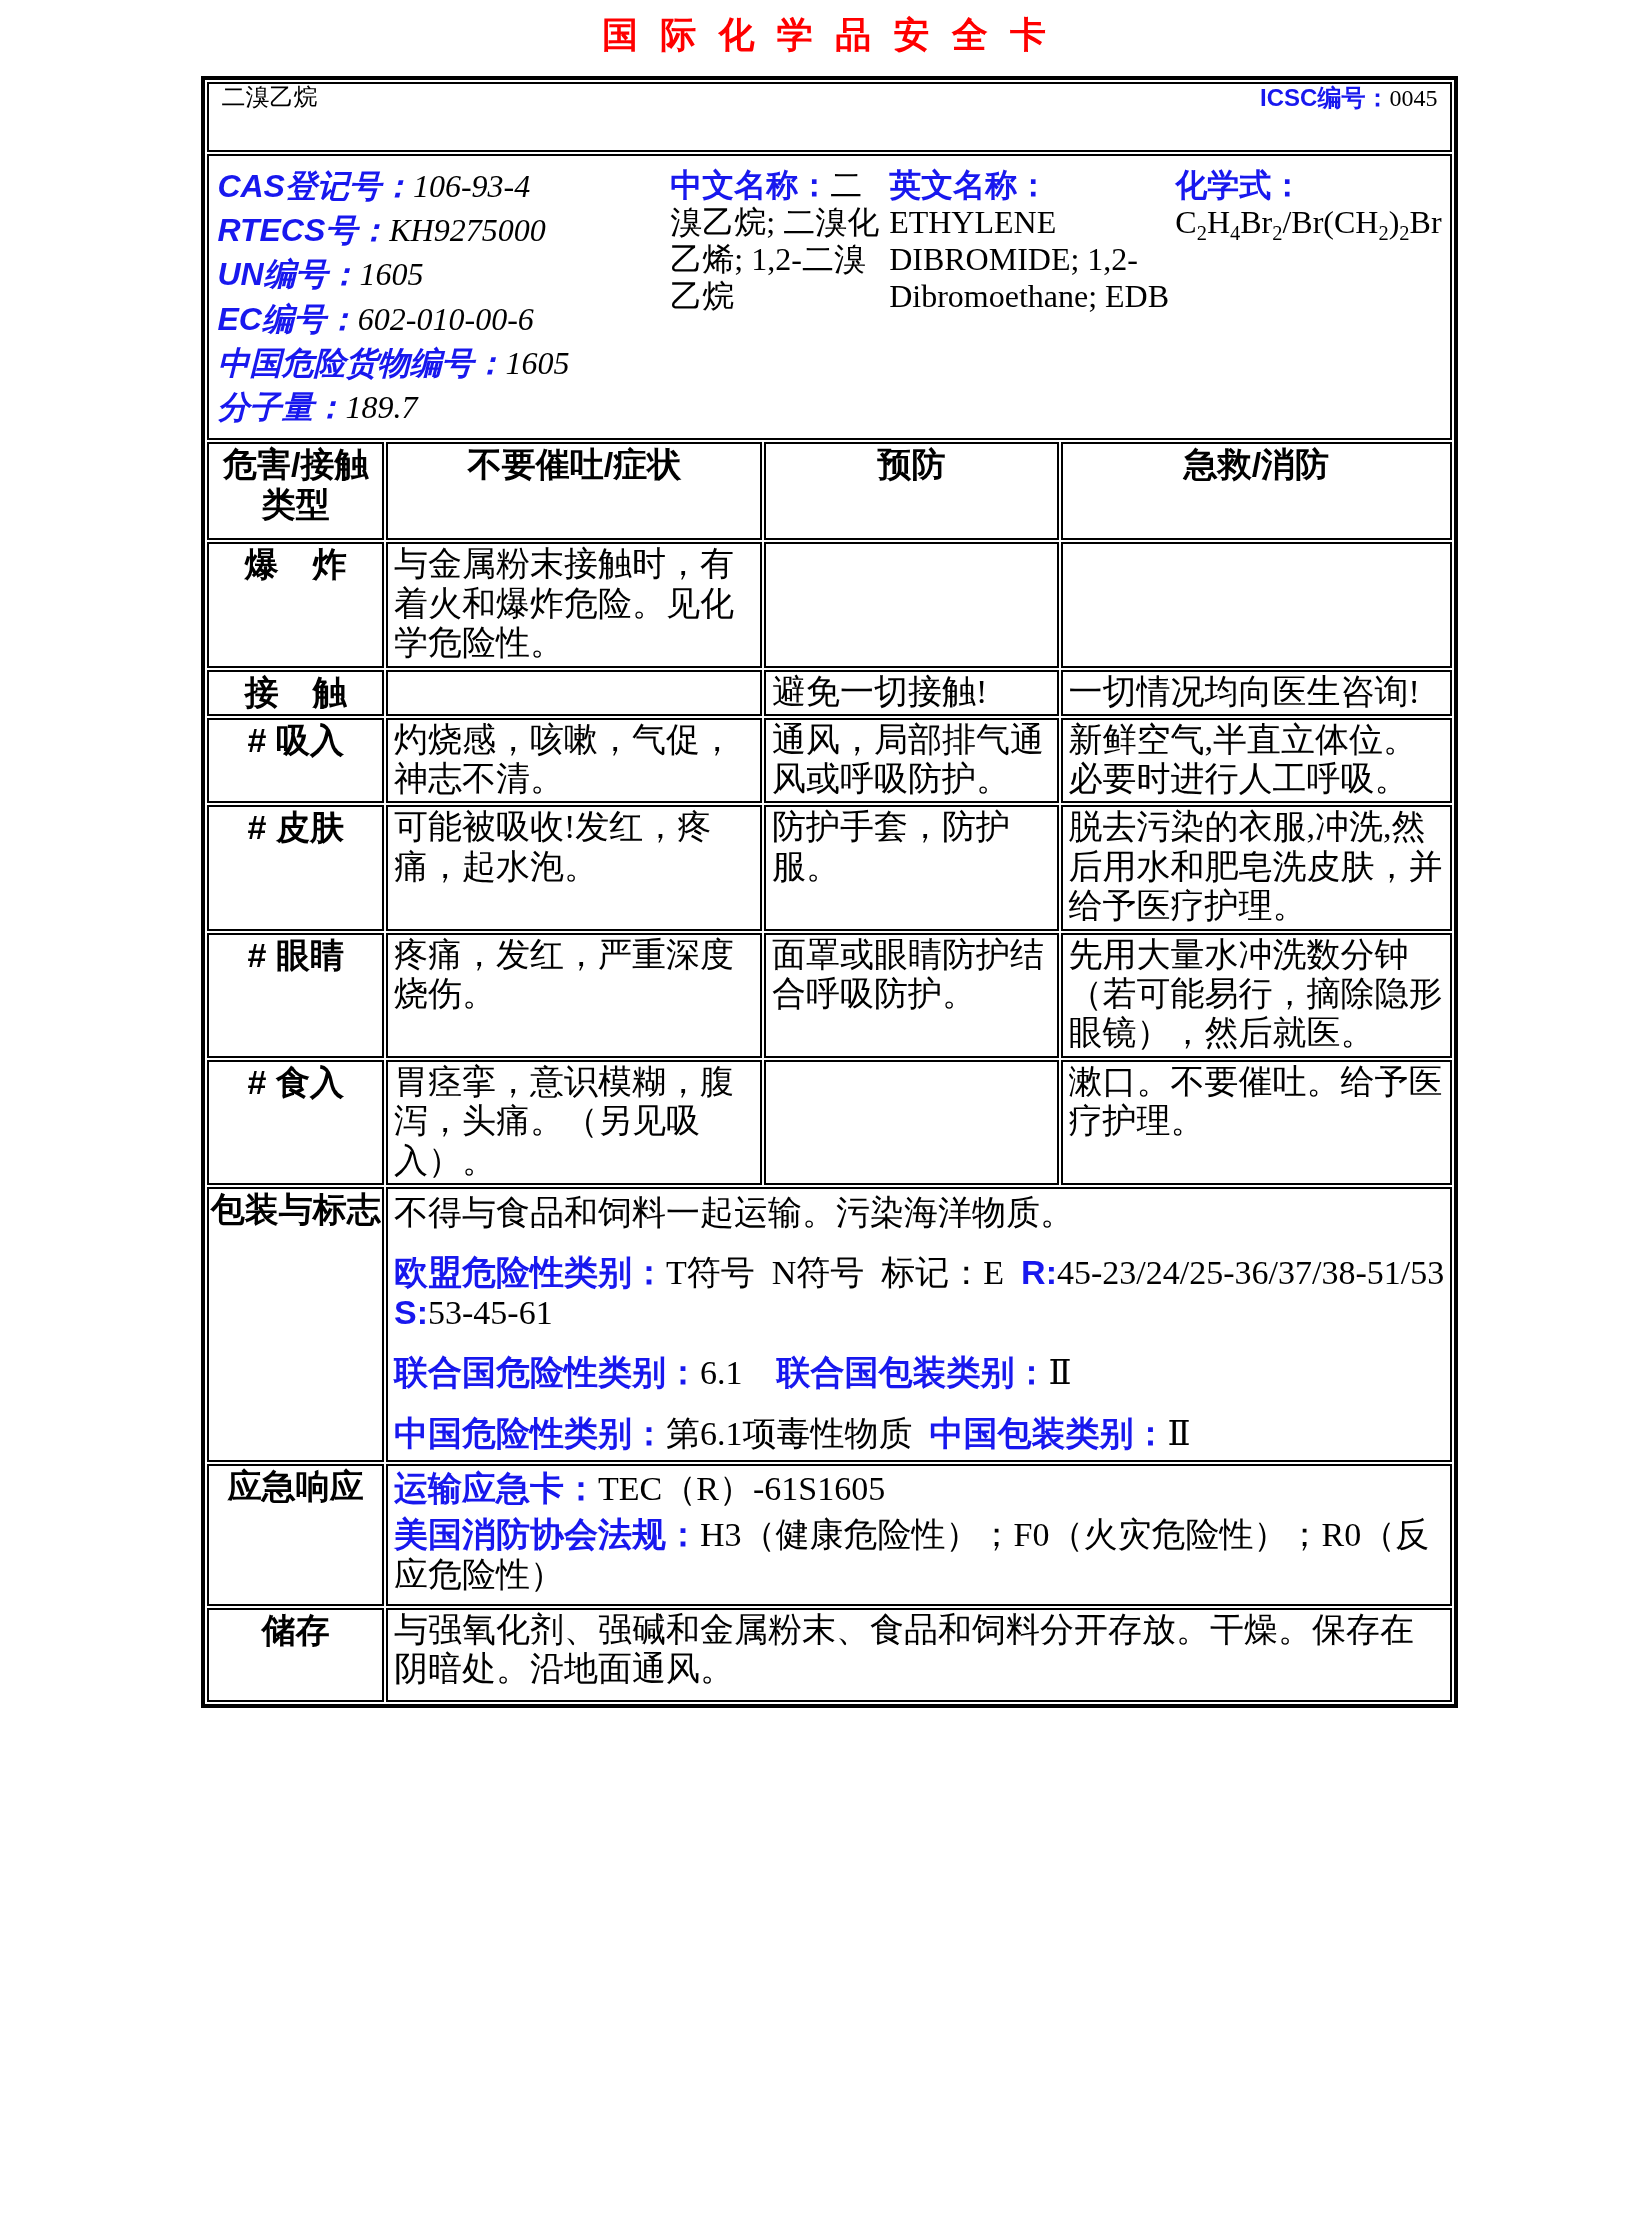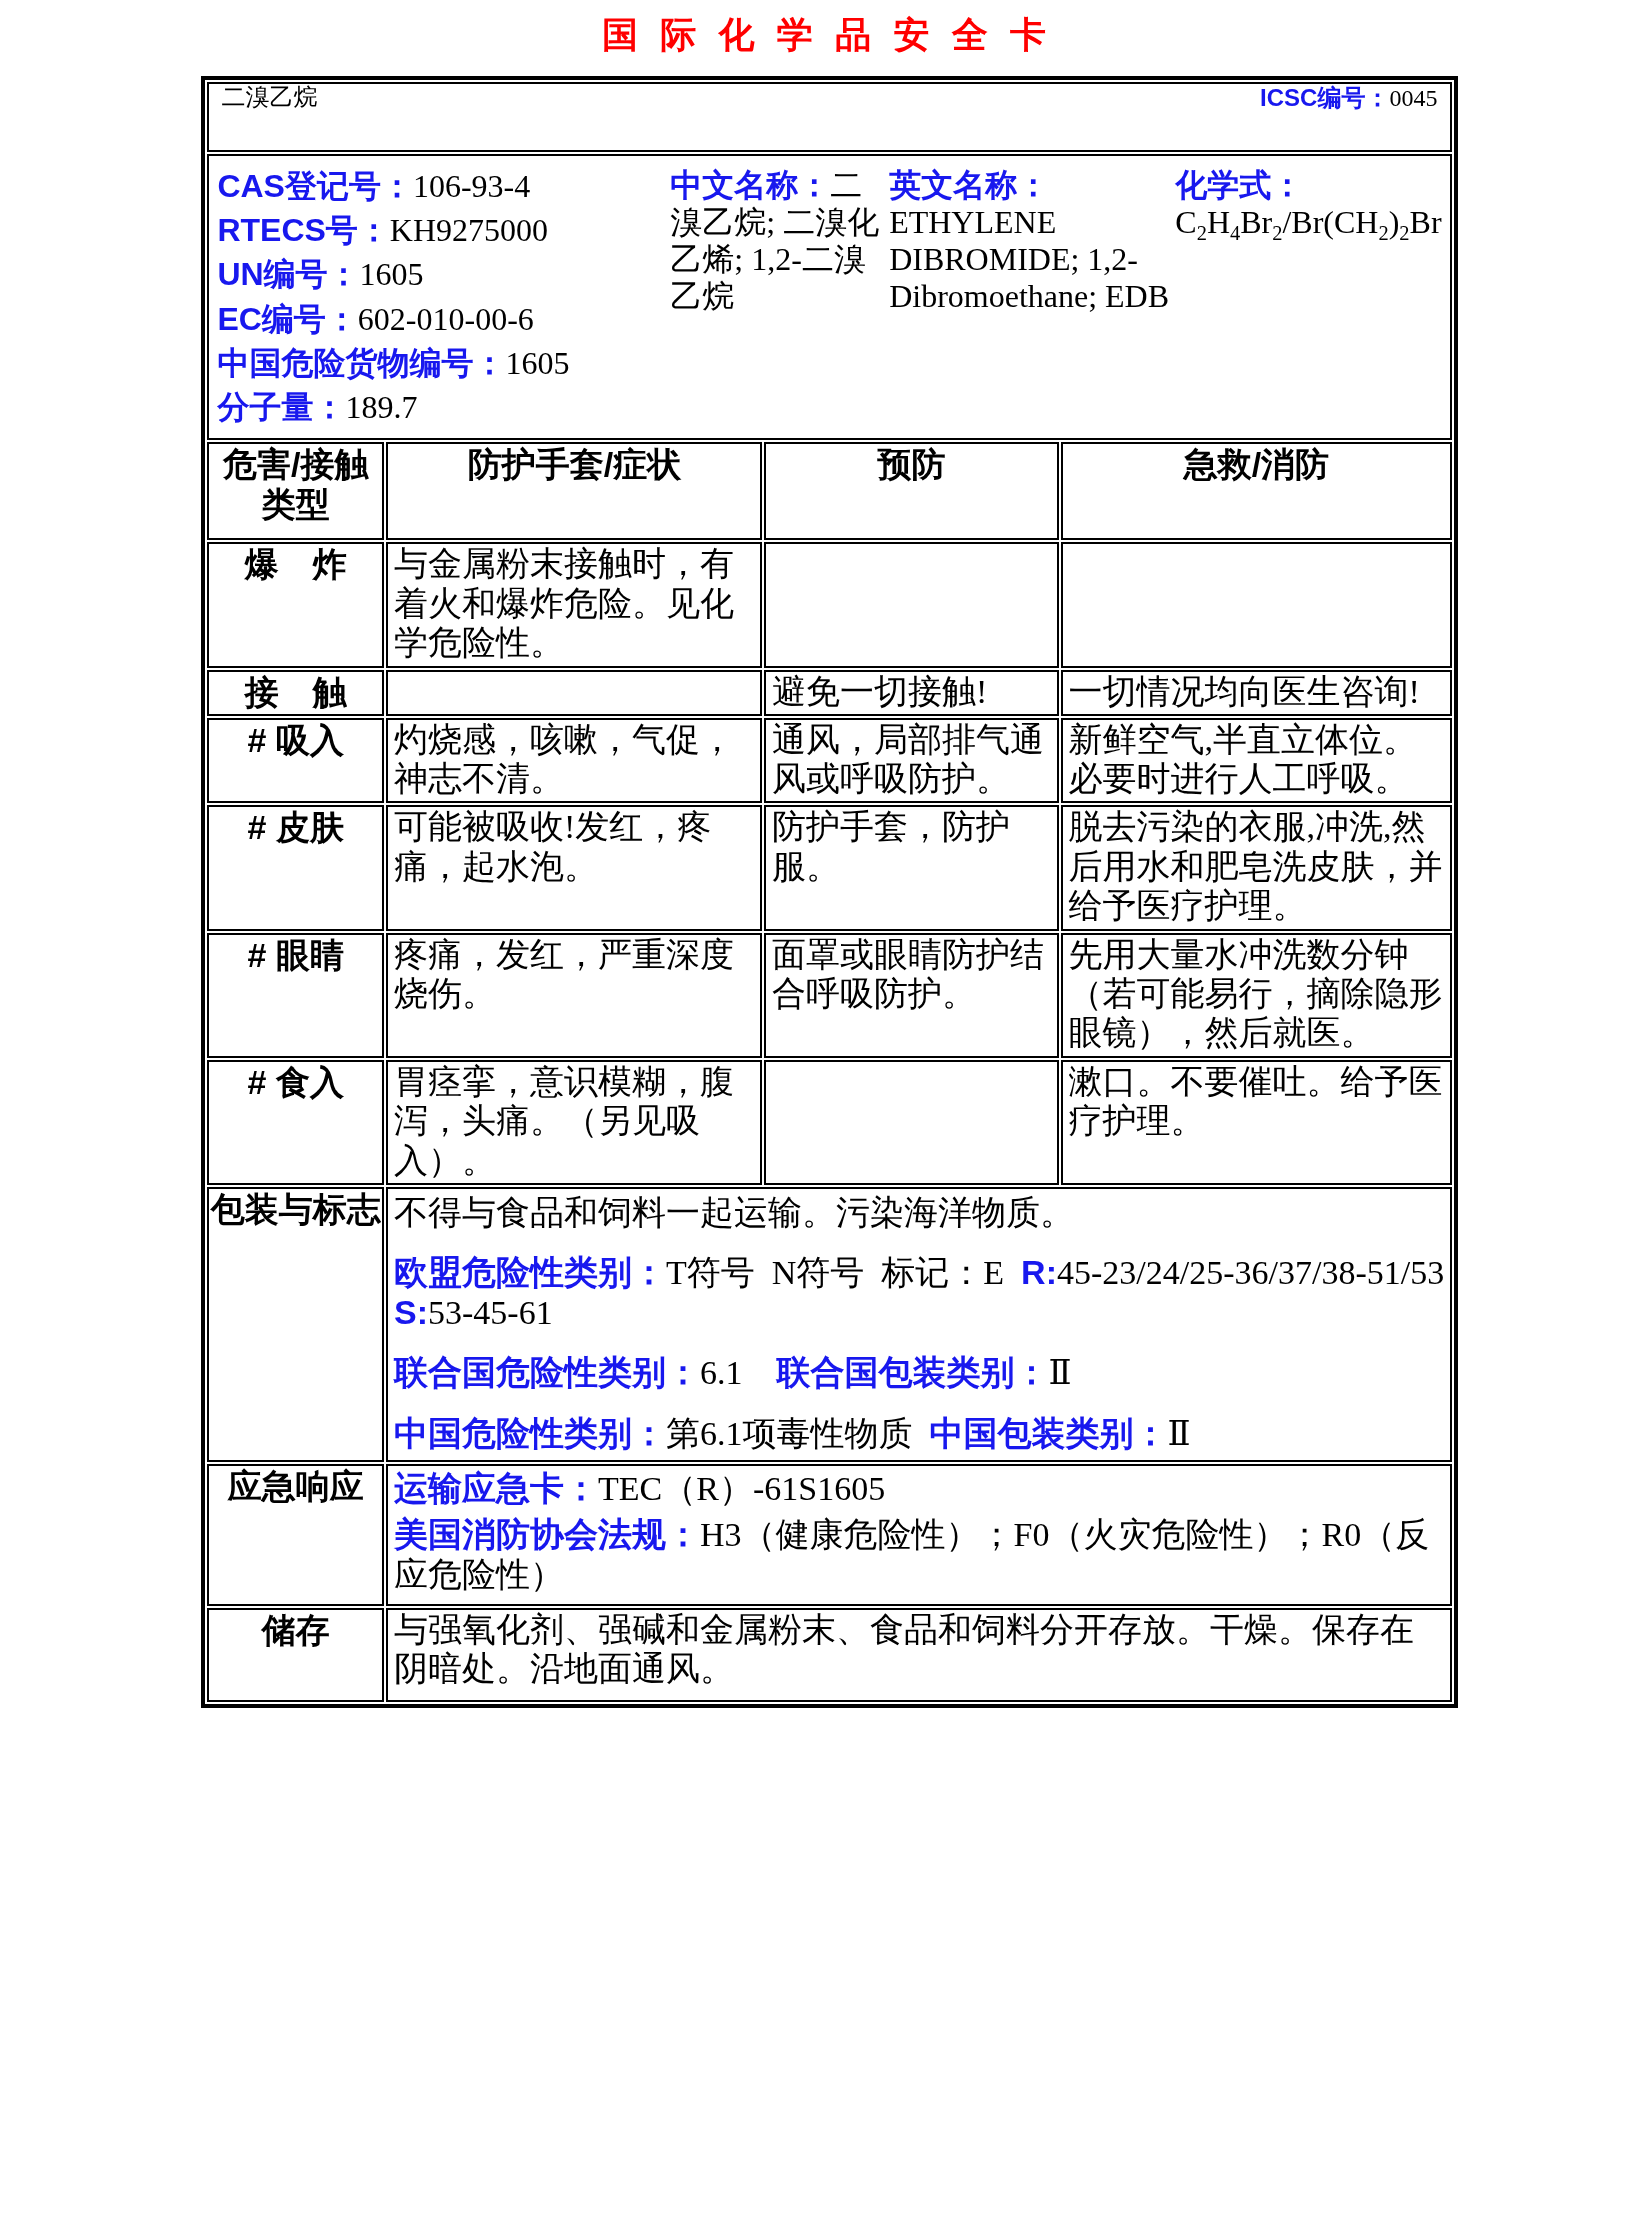--- a/index.html
+++ b/index.html
@@ -50,21 +50,21 @@
 
   
   tr.r-header { height: 70px; }
   td.header-cell { vertical-align: middle; padding: 0 12.6px; }
   .header-flex { display: flex; justify-content: space-between; align-items: center; font-size: 24px; }
 
   
   tr.r-id { height: 260px; }
   td.id-cell { padding: 5.6px 8.4px; }
   .id-flex { display: flex; min-height: 246px; }
-  .id-left { width: 37%; }
+  .id-left { width: 37%; font-style: italic; }
   .id-right { width: 63%; display: flex; flex-direction: row; justify-content: center; }
   .id-line { font-size: 32px; margin: 5.6px 0; }
   .id-left .id-line { margin: 7px 0; }
   sub { font-size: 64%; }
 
   
   tr.r-thead { height: 98px; }
   td.th, td.rowlbl {
     text-align: center;
     vertical-align: middle;
@@ -130,21 +130,21 @@
           <div class="id-line"><span class="lbl">中文名称：</span><span class="val">二溴乙烷; 二溴化乙烯; 1,2-二溴乙烷</span></div>
           <div class="id-line"><span class="lbl">英文名称：</span><span class="val">ETHYLENE DIBROMIDE; 1,2-Dibromoethane; EDB</span></div>
           <div class="id-line"><span class="lbl">化学式：</span><span class="val"><span>C</span><sub>2</sub><span>H</span><sub>4</sub><span>Br</span><sub>2</sub><span>/Br(CH</span><sub>2</sub><span>)</span><sub>2</sub><span>Br</span></span></div>
         </div>
       </div>
     </td>
   </tr>
 
   <tr class="r-thead">
     <td class="th">危害/接触类型</td>
-    <td class="th">防护手套/症状</td>
+    <td class="th">不要催吐/症状</td>
     <td class="th">预防</td>
     <td class="th">急救/消防</td>
   </tr>
 
 
   <tr class="r-expl">
     <td class="rowlbl">爆　炸</td>
     <td class="body">与金属粉末接触时，有着火和爆炸危险。见化学危险性。</td>
     <td class="body"></td>
     <td class="body"></td>

